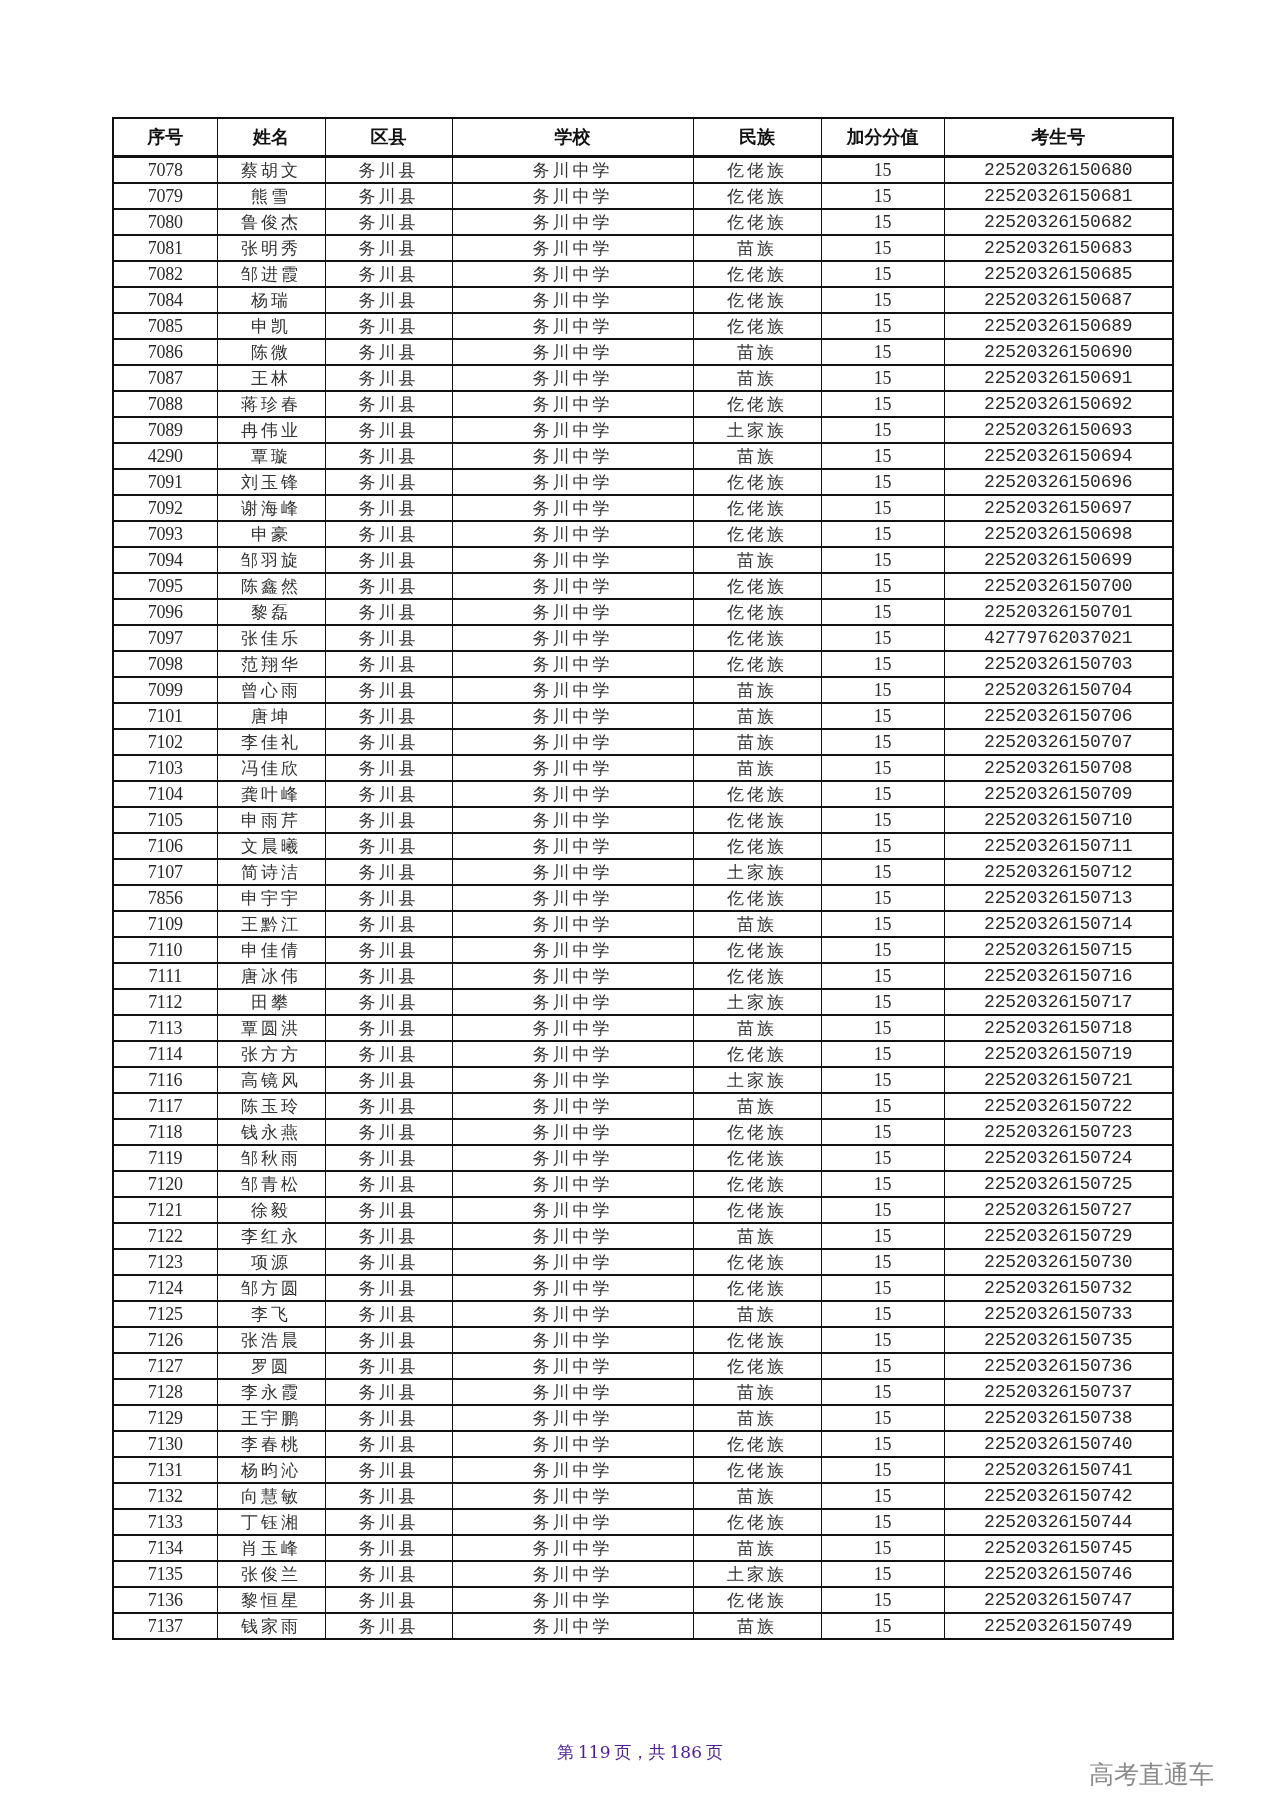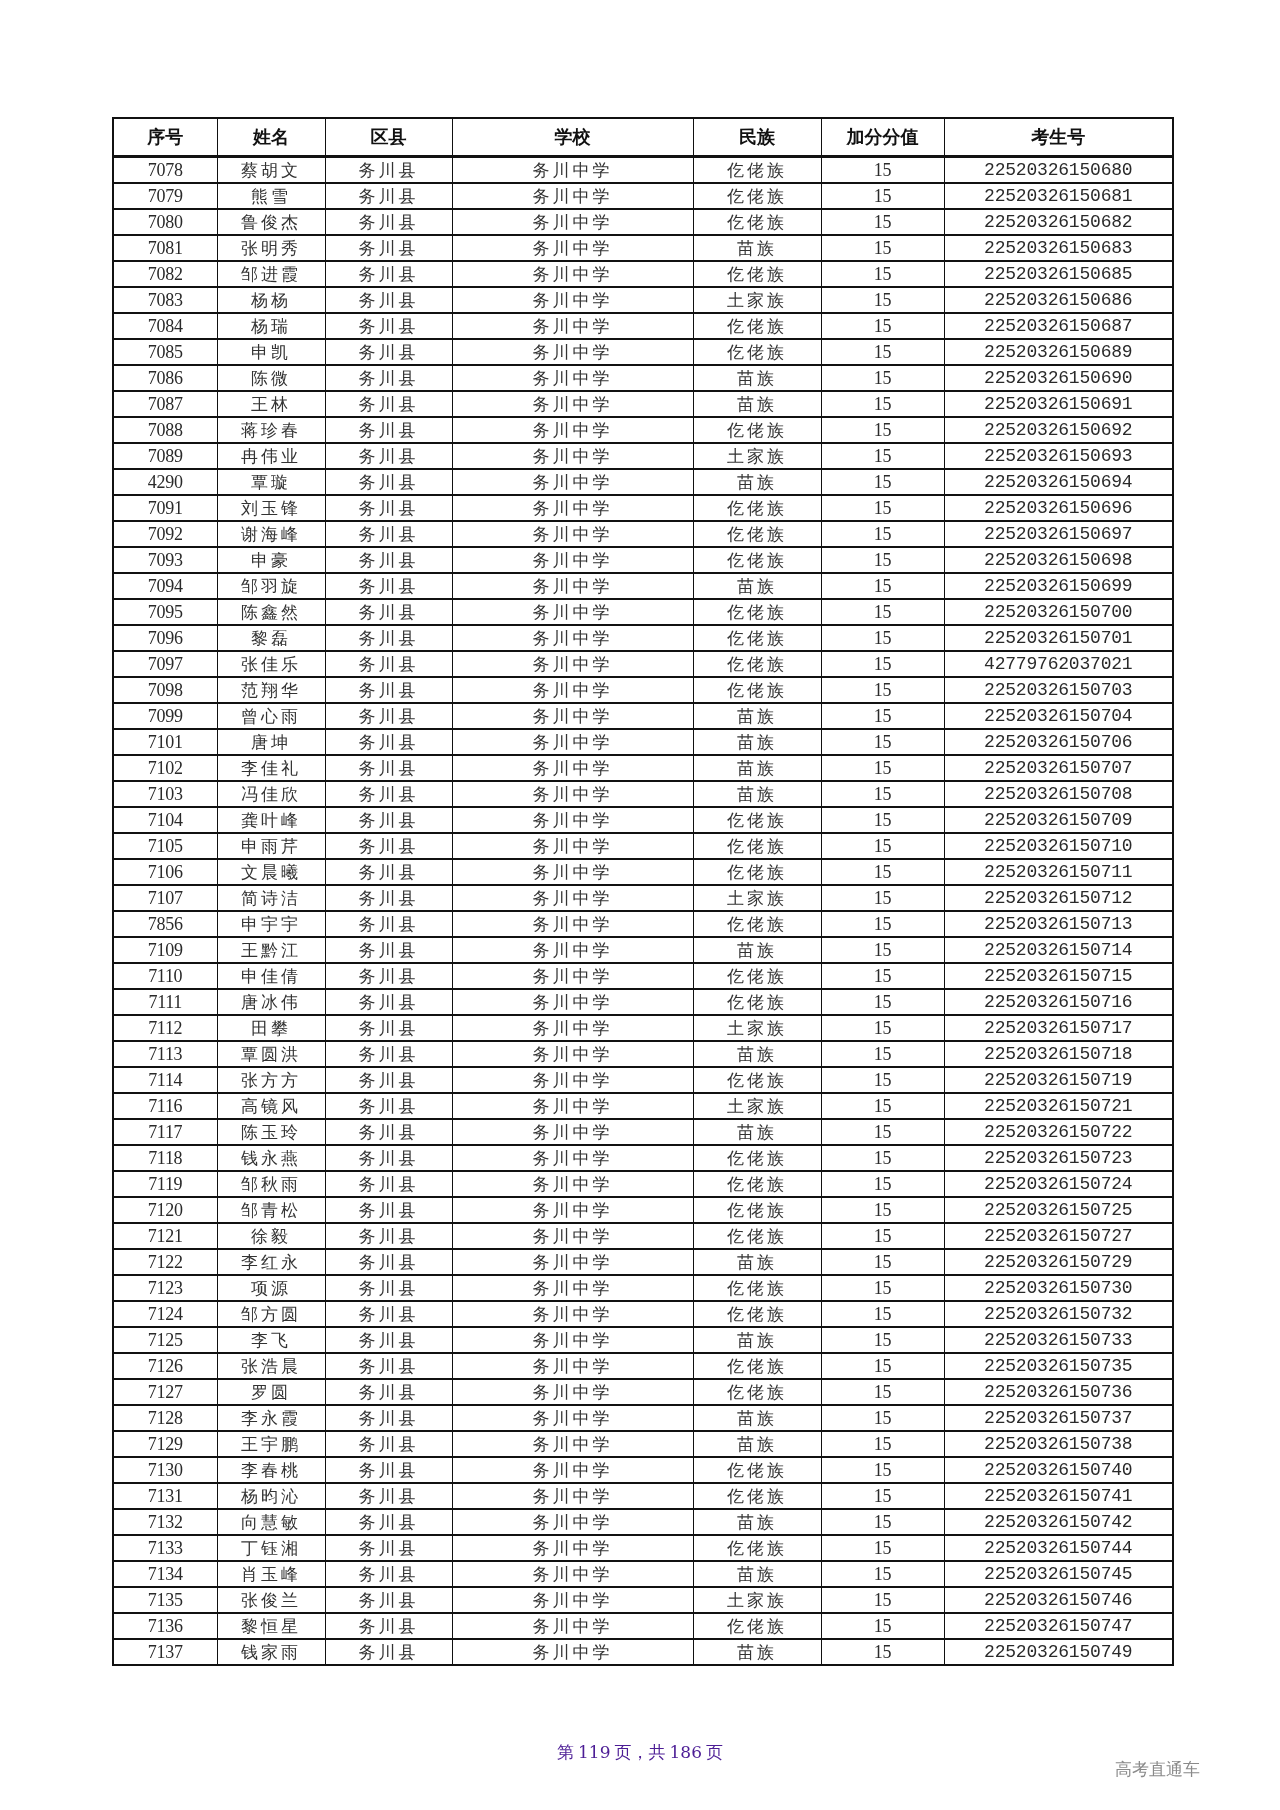--- a/index.html
+++ b/index.html
@@ -1,21 +1,21 @@
 <!DOCTYPE html>
 <html><head>
 <meta charset="utf-8">
 <style>
   html, body { margin: 0; padding: 0; background: #ffffff; }
   body {
     width: 1280px; height: 1810px; position: relative; overflow: hidden;
     font-family: "DejaVu Serif", "Liberation Serif", serif;
     color: #1a1a1a;
   }
-  .page { position: absolute; left: 0; top: 0; width: 1224px; height: 1810px; background: #fff; }
+  .page { position: absolute; left: 0; top: 0; width: 1224px; height: 1810px; background: #fff; padding-left: 14px; }
   table.roster {
     position: absolute; left: 112px; top: 117px;
     width: 1060px;
     border-collapse: collapse;
     table-layout: fixed;
     border: 2px solid #111;
   }
   table.roster th, table.roster td {
     border: 1.5px solid #111;
     border-top-width: 2px;
@@ -45,21 +45,21 @@
     position: absolute; left: 0; width: 1280px; top: 1741px;
     text-align: center;
     font-family: "DejaVu Serif", serif;
     font-size: 17px; color: #4c1d95;
     padding-left: 0;
   }
   .footer span { margin: 0 2px; }
   .watermark {
     position: absolute; right: 24px; top: 1758px;
     font-family: "DejaVu Sans", sans-serif;
-    font-size: 17px; color: #8a8a8a;
+    font-size: 25px; color: #8a8a8a;
     letter-spacing: 0px;
   }
 </style>
 </head>
 <body>
 
 <div class="page">
   <table class="roster">
     <colgroup>
       <col style="width:104px">
@@ -121,29 +121,20 @@
         <tr>
           <td class="num">7082</td>
           <td class="cjk">邹进霞</td>
           <td class="cjk">务川县</td>
           <td class="cjk">务川中学</td>
           <td class="cjk">仡佬族</td>
           <td class="num">15</td>
           <td class="id">22520326150685</td>
         </tr>
         <tr>
-          <td class="num">7083</td>
-          <td class="cjk">杨杨</td>
-          <td class="cjk">务川县</td>
-          <td class="cjk">务川中学</td>
-          <td class="cjk">土家族</td>
-          <td class="num">15</td>
-          <td class="id">22520326150686</td>
-        </tr>
-        <tr>
           <td class="num">7084</td>
           <td class="cjk">杨瑞</td>
           <td class="cjk">务川县</td>
           <td class="cjk">务川中学</td>
           <td class="cjk">仡佬族</td>
           <td class="num">15</td>
           <td class="id">22520326150687</td>
         </tr>
         <tr>
           <td class="num">7085</td>

